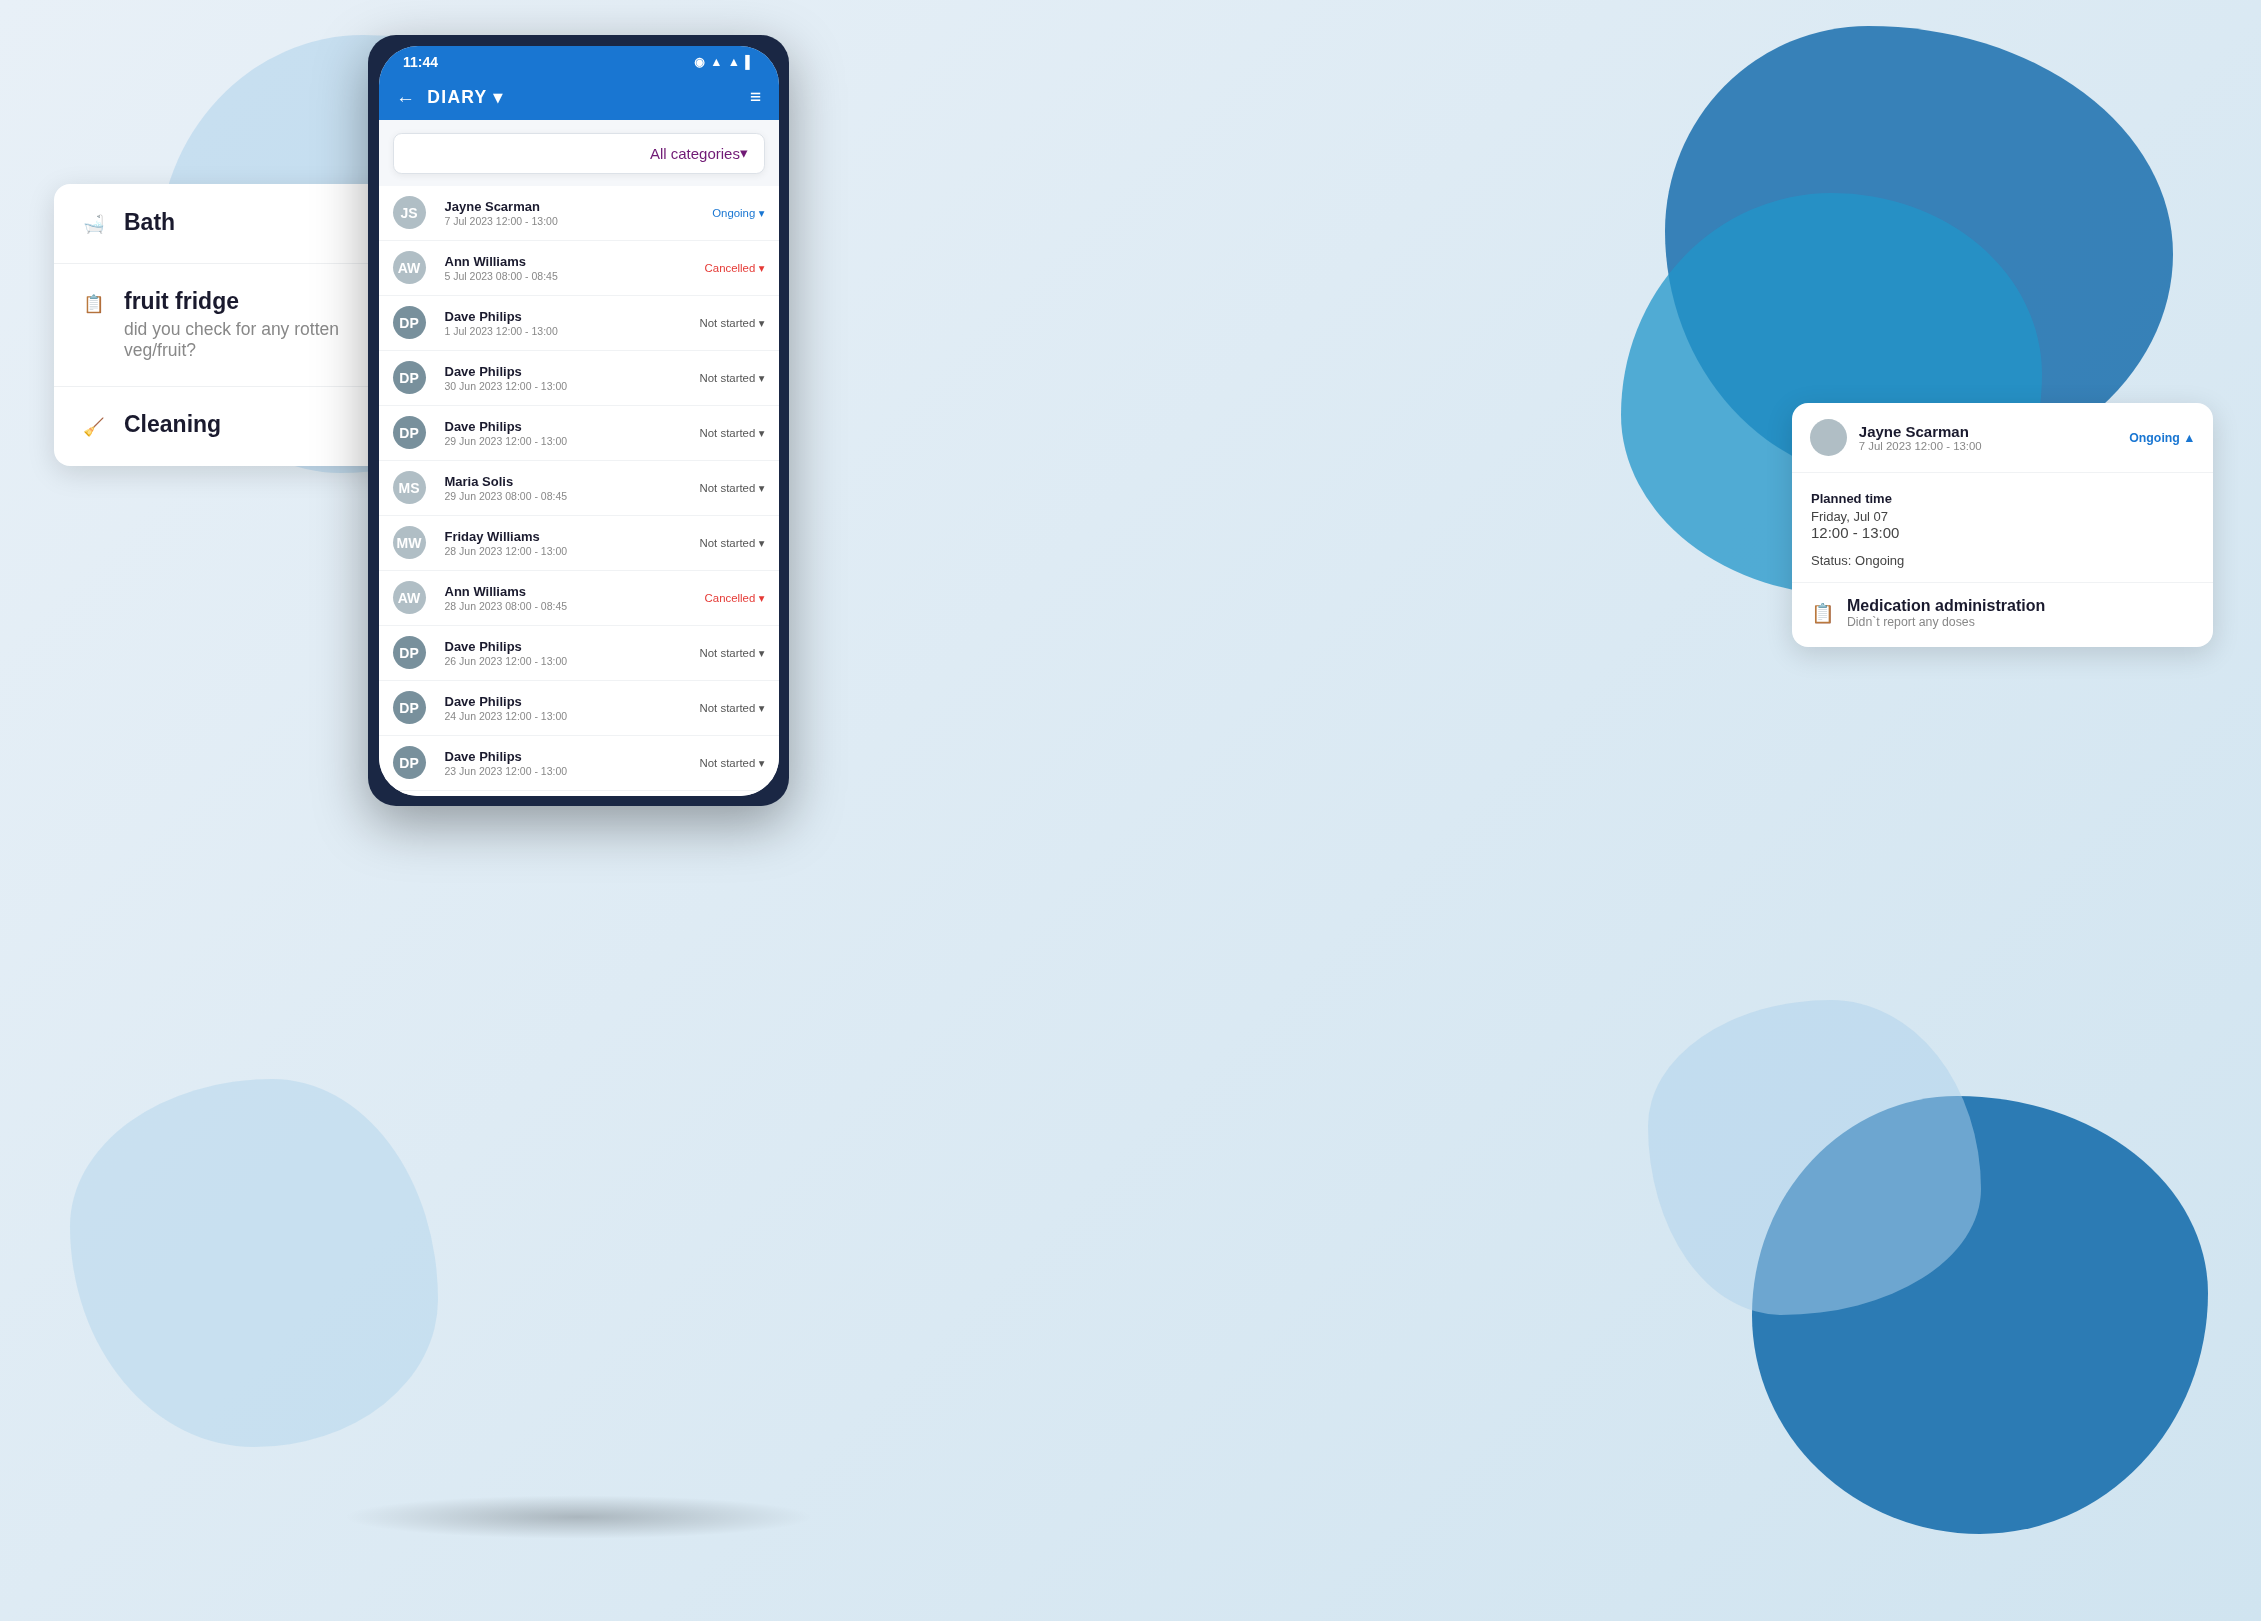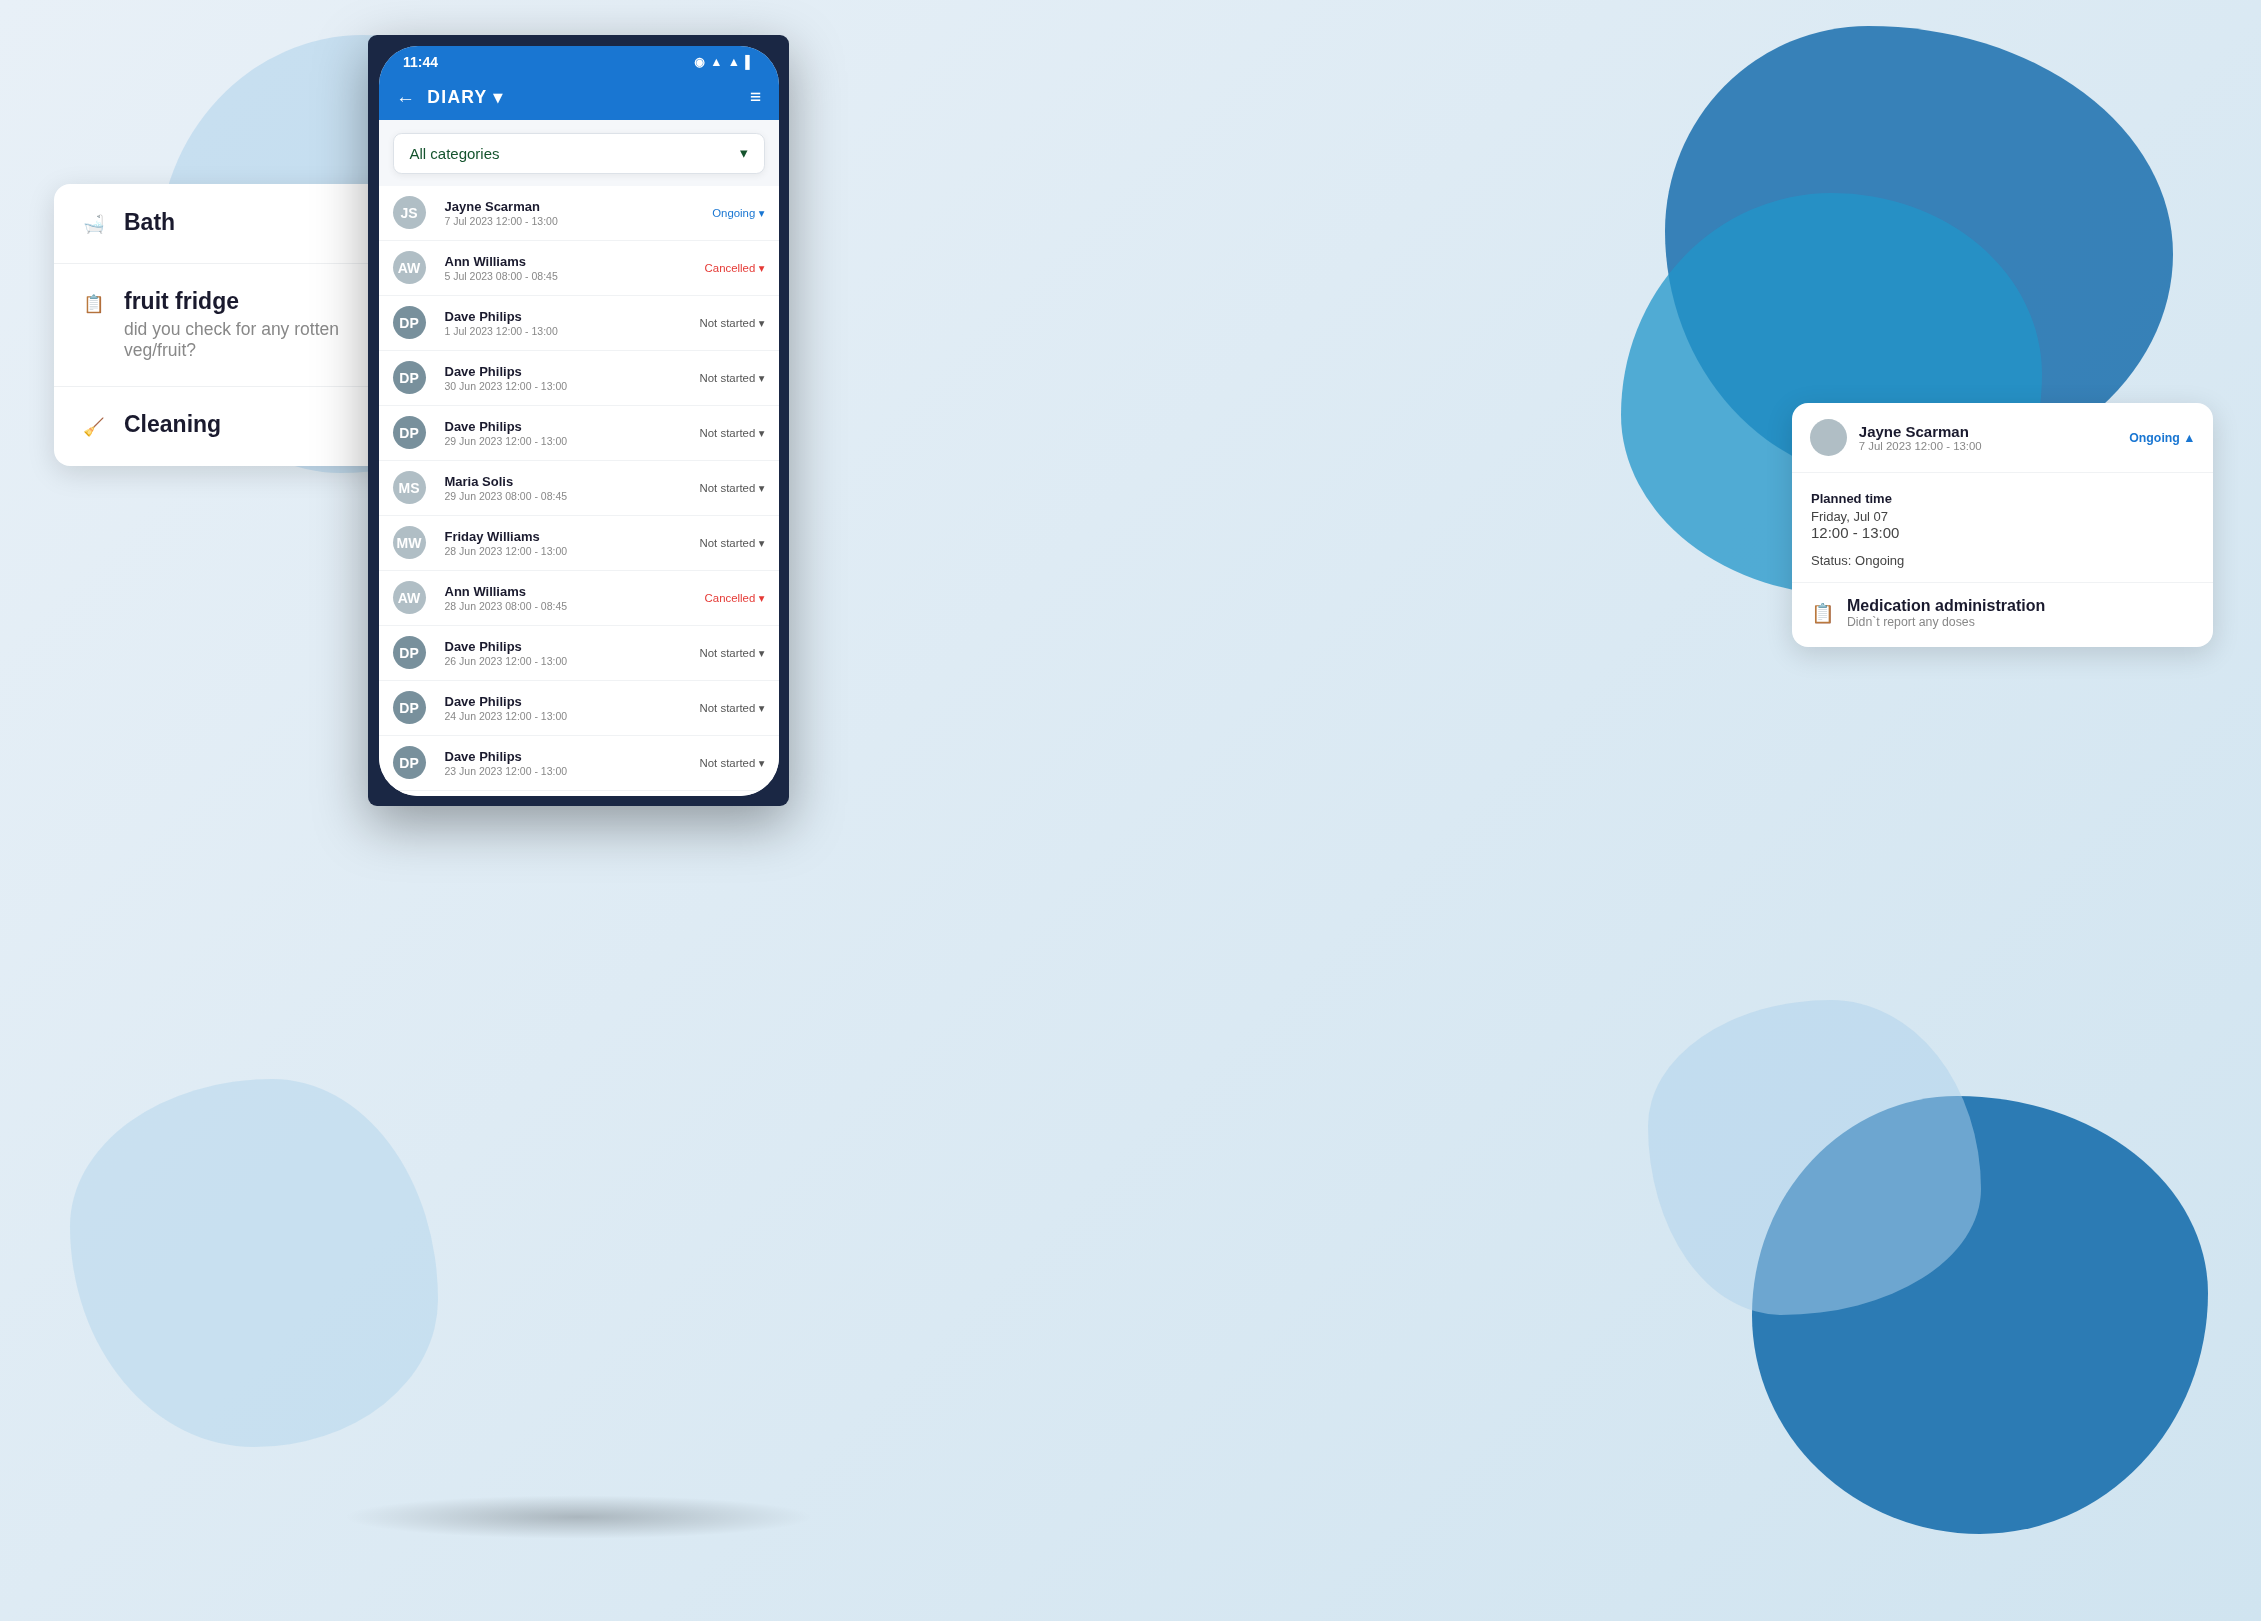--- a/index.html
+++ b/index.html
@@ -104,21 +104,21 @@
     }
 
     
     .phone-mockup {
       position: absolute;
       left: 368px;
       top: 35px;
       width: 421px;
       height: 771px;
       background: #1a2744;
-      border-radius: 9px;
+      border-radius: 28px;
       box-shadow: 0 17.5px 53px rgba(0,0,0,0.35);
       z-index: 20;
       overflow: hidden;
       padding: 10.5px;
     }
     .phone-inner {
       width: 100%;
       height: 100%;
       background: #f5f7fa;
       border-radius: 39px;
@@ -169,24 +169,24 @@
     }
 
     
     .category-dropdown {
       background: white;
       margin: 12.3px 14px;
       border-radius: 8.8px;
       border: 1.3px solid #dde2e8;
       display: flex;
       align-items: center;
-      justify-content: space-between;
+      justify-content: flex-end;
       padding: 10.5px 16px;
       font-size: 15px;
-      color: #14532d;
+      color: #701a75;
       font-weight: 500;
       box-shadow: 0 1.8px 7px rgba(0,0,0,0.06);
     }
 
     
     .visit-list {
       flex: 1;
       overflow-y: auto;
       background: white;
     }

